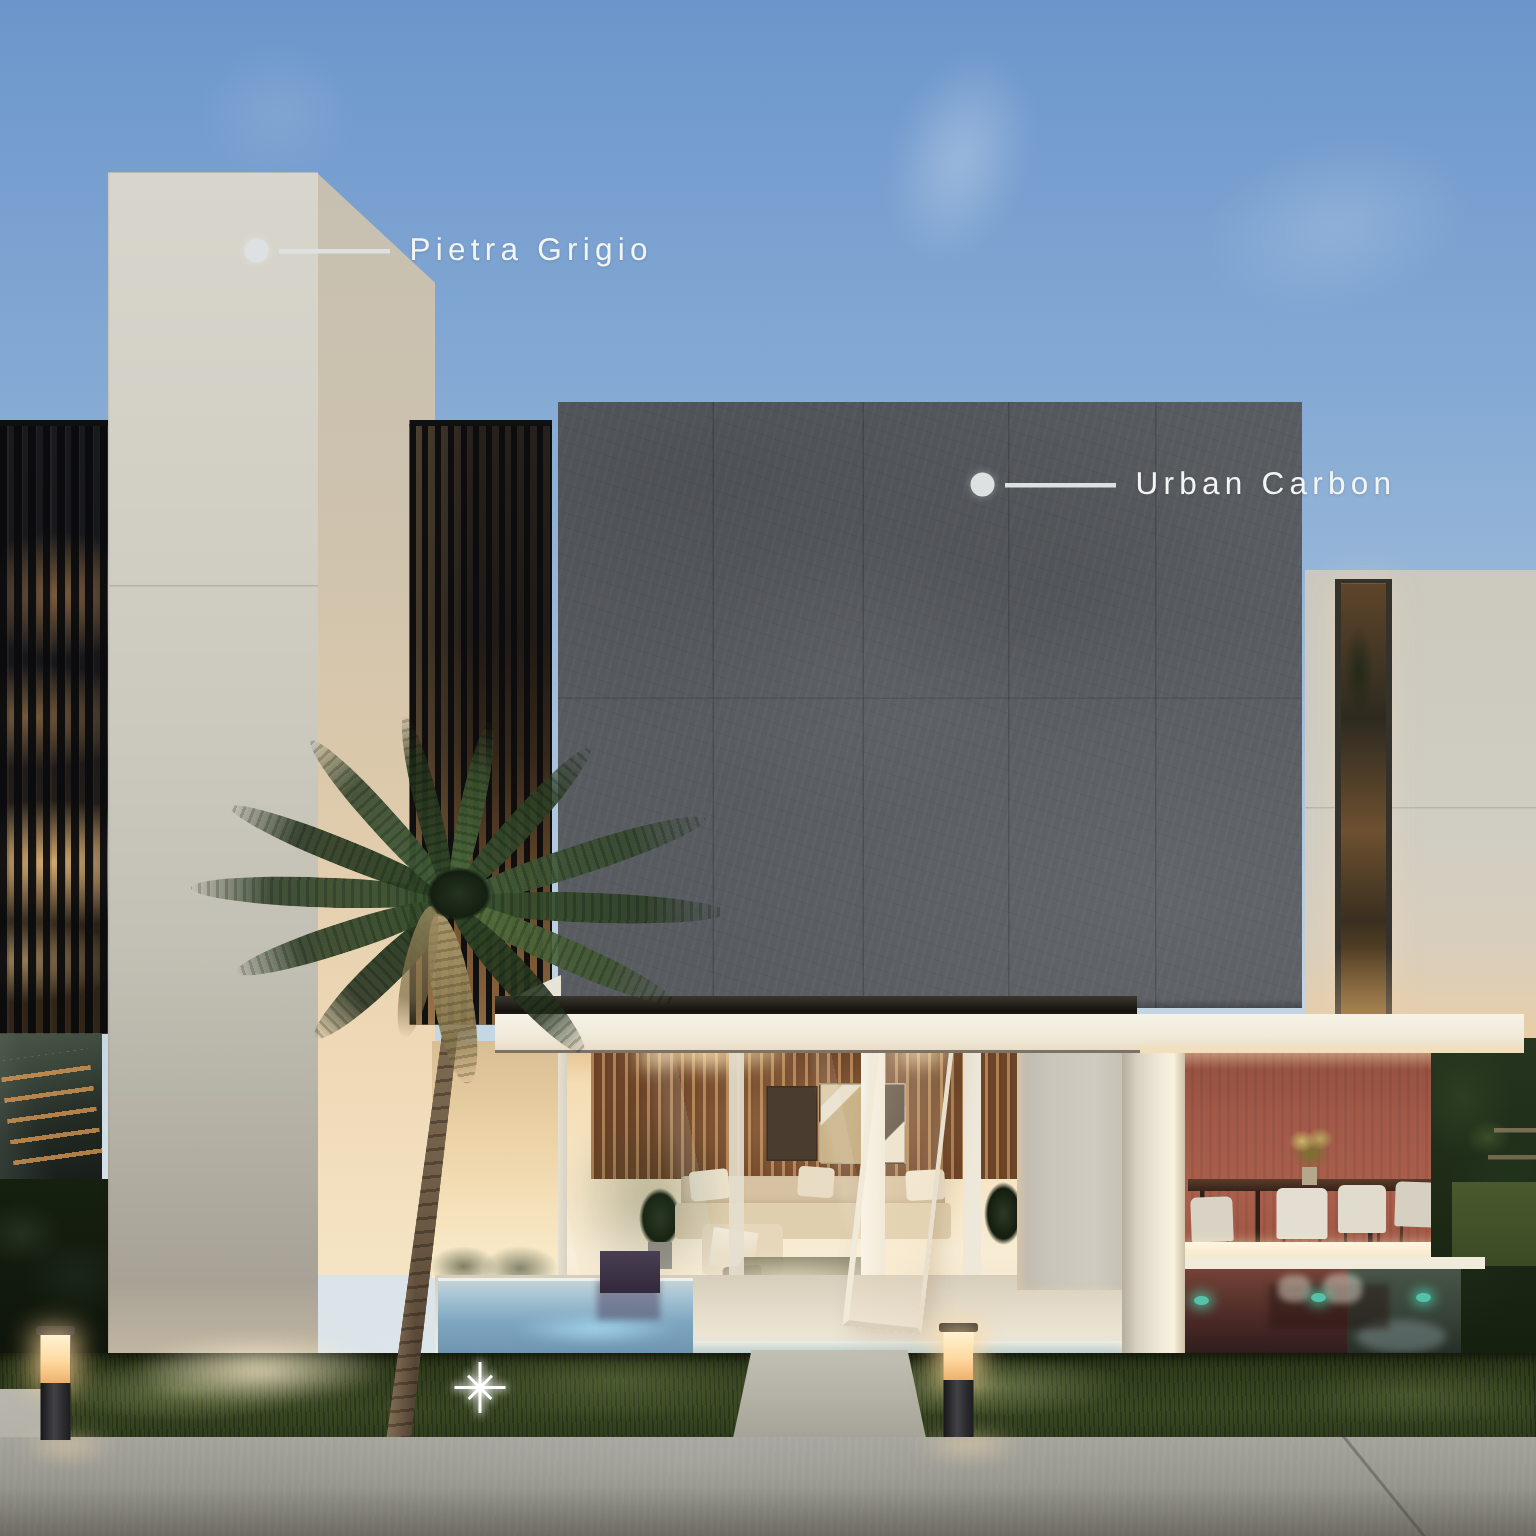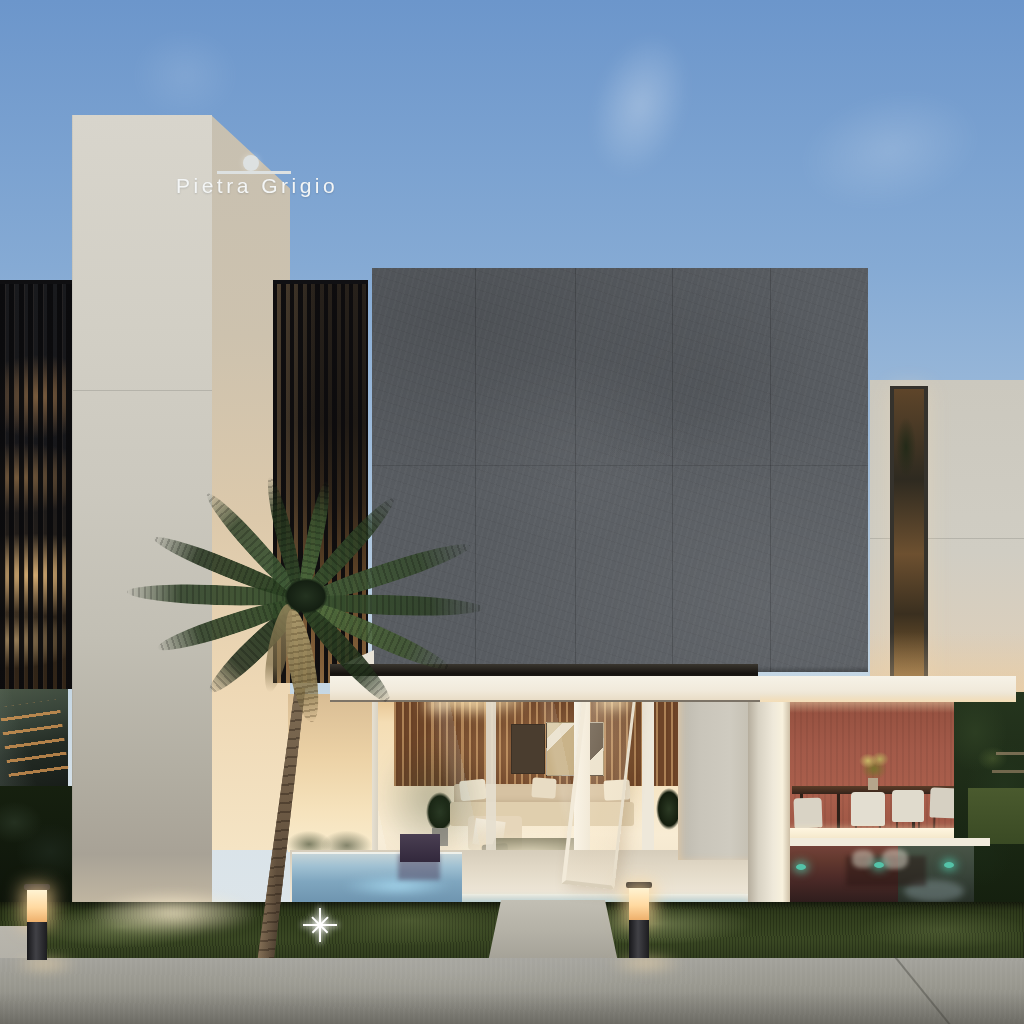--- a/index.html
+++ b/index.html
@@ -14,21 +14,21 @@
      repeating-linear-gradient(112deg,rgba(255,255,255,.06) 0 2px,rgba(255,255,255,0) 2px 8px),
      repeating-linear-gradient(80deg,rgba(110,105,92,.05) 0 3px,rgba(0,0,0,0) 3px 11px);}
   .seam-v{width:1px;background:rgba(0,0,0,.16);}
   .seam-h{height:1px;background:rgba(0,0,0,.12);}
   .mullion{top:0;height:100%;}
   .frond{transform-origin:0 50%;border-radius:50%;}
   .chair{border-radius:4px 4px 2px 2px;}
   .chair::after{content:"";position:absolute;left:12%;right:12%;bottom:-14px;height:14px;
     border-left:2px solid rgba(45,32,24,.65);border-right:2px solid rgba(45,32,24,.65);}
   .legpair{border-left:3px solid #2e2018;border-right:3px solid #2e2018;}
-  .callout{display:flex;align-items:center;z-index:40;flex-direction:column;}
+  .callout{display:flex;align-items:center;z-index:40;}
   .callout .dot{width:16px;height:16px;border-radius:50%;background:var(--label-line,#dde1e1);
     box-shadow:0 0 6px rgba(255,255,255,.35);flex:0 0 auto;}
   .callout .line{width:74px;height:3px;background:var(--label-line,#dde1e1);margin-left:7px;flex:0 0 auto;}
   .callout .txt{margin-left:13px;color:var(--label-text,#f3f5f5);font-size:21px;font-weight:400;
     letter-spacing:3.5px;white-space:nowrap;text-shadow:0 1px 2px rgba(40,50,60,.18);}
   .bollard .cap{position:absolute;left:0;top:0;width:26px;height:6px;background:#26262a;border-radius:2px;}
   .bollard .lamp{position:absolute;left:3px;top:6px;width:20px;height:32px;
     background:linear-gradient(180deg,#fff3d2,#ffd9a0 55%,#eeb06c);
     box-shadow:0 0 18px 5px rgba(255,215,150,.75);}
   .bollard .body{position:absolute;left:3px;top:38px;width:20px;height:38px;
@@ -322,14 +322,19 @@
     <div class="spark-bar" style="left:16px;top:0;width:2px;height:34px;"></div>
     <div class="spark-bar" style="left:6px;top:16px;width:22px;height:1.5px;transform:rotate(45deg);"></div>
     <div class="spark-bar" style="left:6px;top:16px;width:22px;height:1.5px;transform:rotate(-45deg);"></div>
   </div>
 
   <div class="abs callout" style="left:163px;top:155px;">
     <span class="dot"></span>
     <span class="line"></span>
     <span class="txt">Pietra Grigio</span>
   </div>
+  <div class="abs callout" style="left:647px;top:311px;">
+    <span class="dot"></span>
+    <span class="line"></span>
+    <span class="txt">Urban Carbon</span>
+  </div>
 
 </div>
 
 </body></html>

